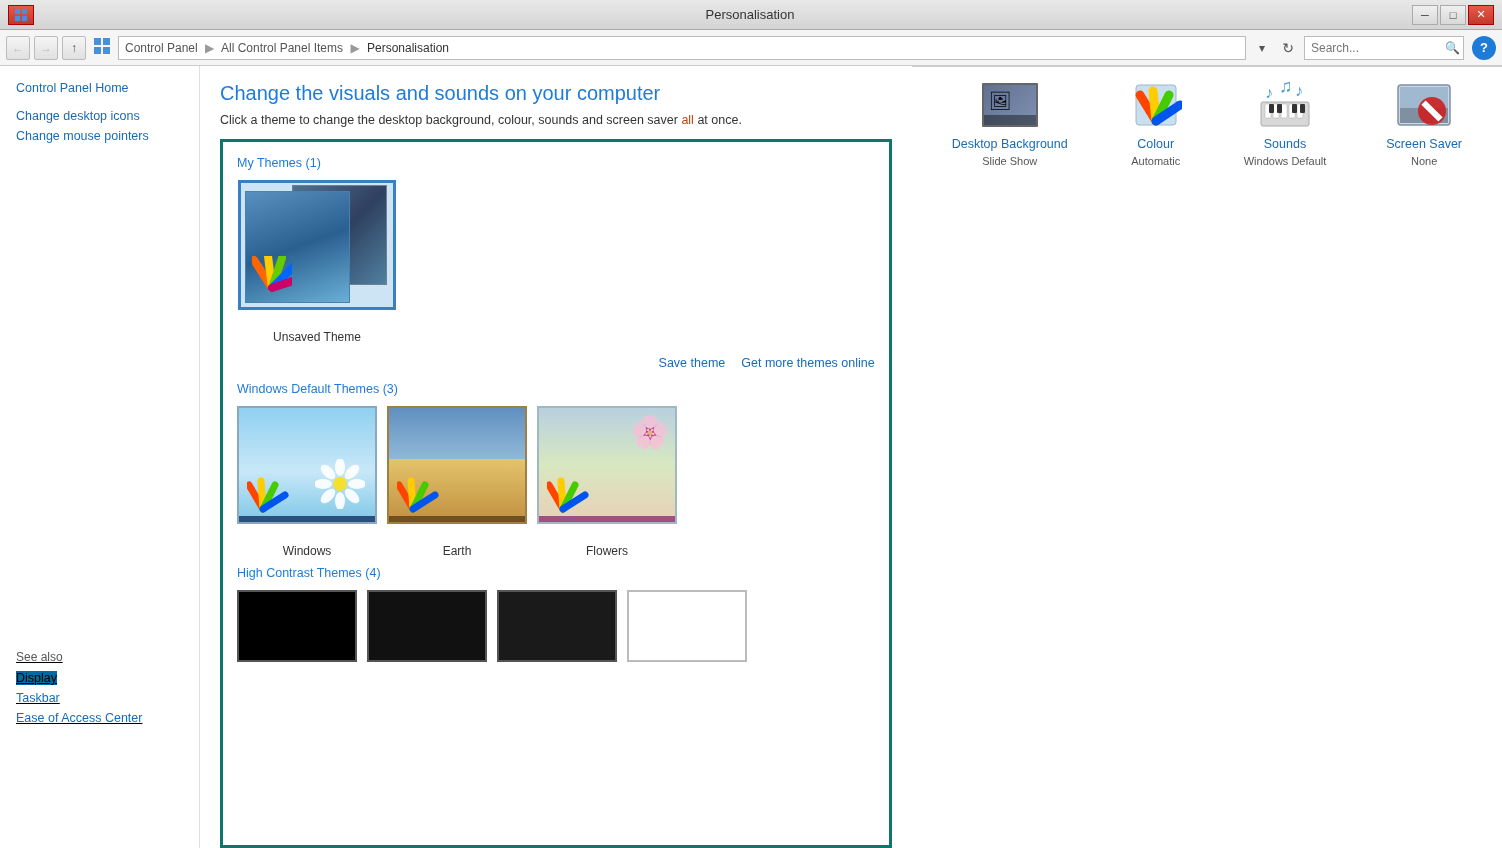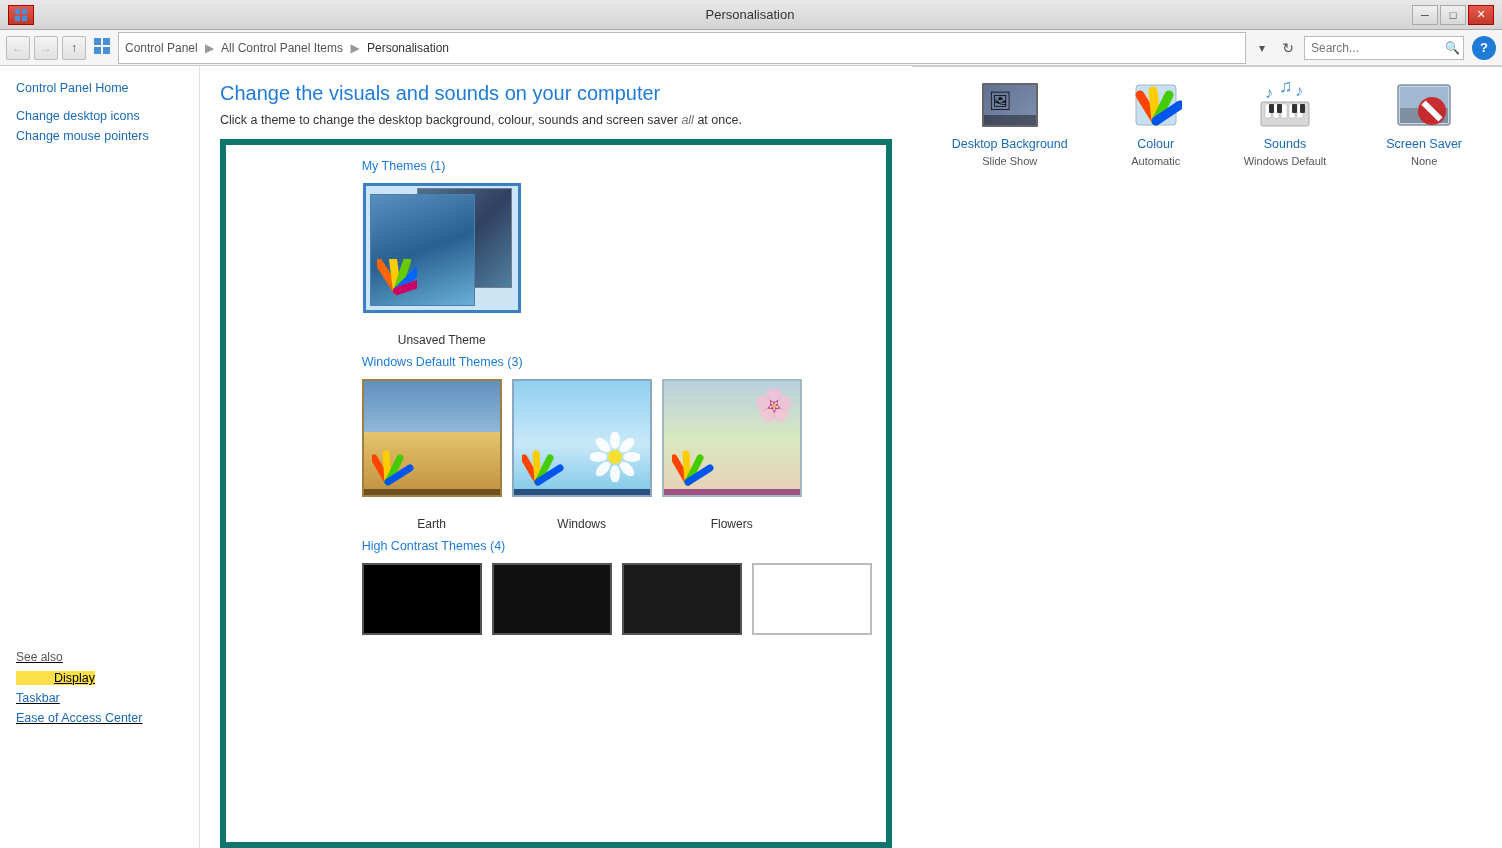--- a/index.html
+++ b/index.html
@@ -43,21 +43,21 @@
       background: linear-gradient(to bottom, #f5f5f5, #e0e0e0);
       border: 1px solid #bbb;
       border-radius: 2px;
       cursor: pointer;
       display: flex; align-items: center; justify-content: center;
       font-size: 12px; color: #555;
     }
     .nav-btn.disabled { color: #bbb; cursor: default; }
     .address-field {
       flex: 1;
-      height: 32px;
+      height: 24px;
       border: 1px solid #bbb;
       background: white;
       padding: 0 6px;
       font-size: 12px;
       color: #333;
       display: flex;
       align-items: center;
     }
     .address-breadcrumb span { color: #555; }
     .address-breadcrumb .sep { margin: 0 4px; color: #999; }
@@ -102,23 +102,22 @@
       display: block;
       padding: 3px 16px;
       color: #1a6ab5;
       text-decoration: none;
       font-size: 12.5px;
       cursor: pointer;
     }
     .sidebar-section { margin-bottom: 16px; }
     .sidebar-see-also { padding: 12px 16px 4px; font-size: 12px; color: #555; }
     .sidebar-highlight {
-      background: #fde047;
+      background: #0369a1;
       color: black;
-      padding-left: 38px;
     }
 
     
     .content {
       flex: 1;
       overflow: hidden;
       display: flex;
       flex-direction: row;
     }
     .content-inner {
@@ -128,31 +127,30 @@
       display: flex;
       flex-direction: column;
     }
     .page-title {
       font-size: 20px;
       color: #1e7bd8;
       font-weight: normal;
       margin-bottom: 8px;
     }
     .page-desc { font-size: 12.5px; color: #333; margin-bottom: 12px; }
-    .page-desc a { color: #737373; text-decoration: none; font-style: italic; }
+    .page-desc a { color: #c2410c; text-decoration: none; }
 
     
     .themes-panel {
-      border: 6px solid #0f766e;
+      border: 3px solid #0f766e;
       flex: 1;
       overflow: hidden;
       display: flex;
       flex-direction: column;
       position: relative;
-      align-items: flex-end;
     }
     .themes-scroll {
       flex: 1;
       overflow-y: scroll;
       padding: 10px 14px;
     }
     .themes-scroll::-webkit-scrollbar { width: 16px; }
     .themes-scroll::-webkit-scrollbar-track { background: #f0f0f0; }
     .themes-scroll::-webkit-scrollbar-thumb { background: #c0c0c0; border: 1px solid #aaa; }
 
@@ -309,41 +307,27 @@
                       <path d="M0,0 L22,-22" stroke="#0066ff" stroke-width="8" stroke-linecap="round"></path>
                       <path d="M0,0 L30,-10" stroke="#cc0066" stroke-width="8" stroke-linecap="round"></path>
                     </g>
                   </svg>
                 </div>
               </div>
               <div class="theme-name">Unsaved Theme</div>
             </div>
           </div>
 
+          <div style="display:flex; justify-content:flex-end; padding: 4px 0 8px; gap:16px;">
+            <a class="theme-action-link">Save theme</a>
+            <a class="theme-action-link">Get more themes online</a>
+          </div>
 
           <div class="section-header">Windows Default Themes (3)</div>
           <div class="theme-items">
-
-            <div class="theme-item" style="width:140px;">
-              <div style="width:140px; height:118px; background:linear-gradient(180deg,#d0a850 0%,#e8c870 40%,#c09040 100%); border:2px solid #a08040; position:relative; overflow:hidden;">
-                <div style="position:absolute; top:0; width:100%; height:45%; background:linear-gradient(180deg,#6090c0,#90b8d8);"></div>
-                <div style="position:absolute; bottom:4px; left:8px;">
-                  <svg width="42" height="42" viewBox="0 0 42 42">
-                    <g transform="translate(16,36)">
-                      <path d="M0,0 L-14,-24" stroke="#ff4400" stroke-width="7" stroke-linecap="round"></path>
-                      <path d="M0,0 L-2,-28" stroke="#ffcc00" stroke-width="7" stroke-linecap="round"></path>
-                      <path d="M0,0 L12,-24" stroke="#44cc00" stroke-width="7" stroke-linecap="round"></path>
-                      <path d="M0,0 L22,-14" stroke="#0055ee" stroke-width="7" stroke-linecap="round"></path>
-                    </g>
-                  </svg>
-                </div>
-                <div style="position:absolute; bottom:0; width:100%; height:6px; background:#705020;"></div>
-              </div>
-              <div class="theme-name">Earth</div>
-            </div>
 
             <div class="theme-item" style="width:140px;">
               <div style="width:140px; height:118px; background:linear-gradient(180deg,#90d0f0 0%,#c8e8f8 55%,#80c8e8 100%); border:2px solid #8aa8c0; position:relative; overflow:hidden;">
                 <div style="position:absolute; bottom:10px; right:10px;">
                   <svg width="50" height="50" viewBox="0 0 50 50">
                     <circle cx="25" cy="25" r="7" fill="#f5e030"></circle>
                     <ellipse cx="25" cy="8" rx="5" ry="9" fill="white" opacity="0.9"></ellipse>
                     <ellipse cx="25" cy="42" rx="5" ry="9" fill="white" opacity="0.9"></ellipse>
                     <ellipse cx="8" cy="25" rx="9" ry="5" fill="white" opacity="0.9"></ellipse>
                     <ellipse cx="42" cy="25" rx="9" ry="5" fill="white" opacity="0.9"></ellipse>
@@ -362,20 +346,38 @@
                       <path d="M0,0 L22,-14" stroke="#0055ee" stroke-width="7" stroke-linecap="round"></path>
                     </g>
                   </svg>
                 </div>
                 <div style="position:absolute; bottom:0; width:100%; height:6px; background:#2a5080;"></div>
               </div>
               <div class="theme-name">Windows</div>
             </div>
 
             <div class="theme-item" style="width:140px;">
+              <div style="width:140px; height:118px; background:linear-gradient(180deg,#d0a850 0%,#e8c870 40%,#c09040 100%); border:2px solid #a08040; position:relative; overflow:hidden;">
+                <div style="position:absolute; top:0; width:100%; height:45%; background:linear-gradient(180deg,#6090c0,#90b8d8);"></div>
+                <div style="position:absolute; bottom:4px; left:8px;">
+                  <svg width="42" height="42" viewBox="0 0 42 42">
+                    <g transform="translate(16,36)">
+                      <path d="M0,0 L-14,-24" stroke="#ff4400" stroke-width="7" stroke-linecap="round"></path>
+                      <path d="M0,0 L-2,-28" stroke="#ffcc00" stroke-width="7" stroke-linecap="round"></path>
+                      <path d="M0,0 L12,-24" stroke="#44cc00" stroke-width="7" stroke-linecap="round"></path>
+                      <path d="M0,0 L22,-14" stroke="#0055ee" stroke-width="7" stroke-linecap="round"></path>
+                    </g>
+                  </svg>
+                </div>
+                <div style="position:absolute; bottom:0; width:100%; height:6px; background:#705020;"></div>
+              </div>
+              <div class="theme-name">Earth</div>
+            </div>
+
+            <div class="theme-item" style="width:140px;">
               <div style="width:140px; height:118px; background:linear-gradient(180deg,#b8d0e0 0%,#d8e8c0 50%,#e8d0b8 100%); border:2px solid #a0b8c0; position:relative; overflow:hidden;">
                 <div style="position:absolute; top:5px; right:5px; font-size:32px; opacity:0.7;">🌸</div>
                 <div style="position:absolute; bottom:4px; left:8px;">
                   <svg width="42" height="42" viewBox="0 0 42 42">
                     <g transform="translate(16,36)">
                       <path d="M0,0 L-14,-24" stroke="#ff4400" stroke-width="7" stroke-linecap="round"></path>
                       <path d="M0,0 L-2,-28" stroke="#ffcc00" stroke-width="7" stroke-linecap="round"></path>
                       <path d="M0,0 L12,-24" stroke="#44cc00" stroke-width="7" stroke-linecap="round"></path>
                       <path d="M0,0 L22,-14" stroke="#0055ee" stroke-width="7" stroke-linecap="round"></path>
                     </g>

